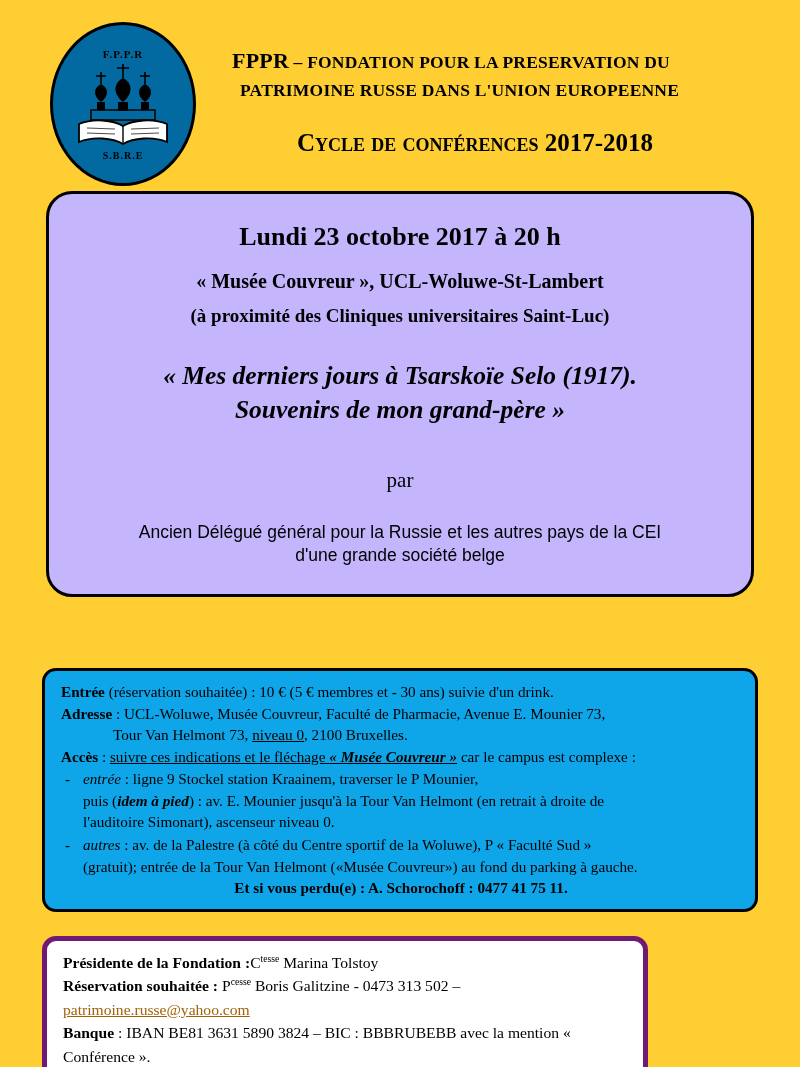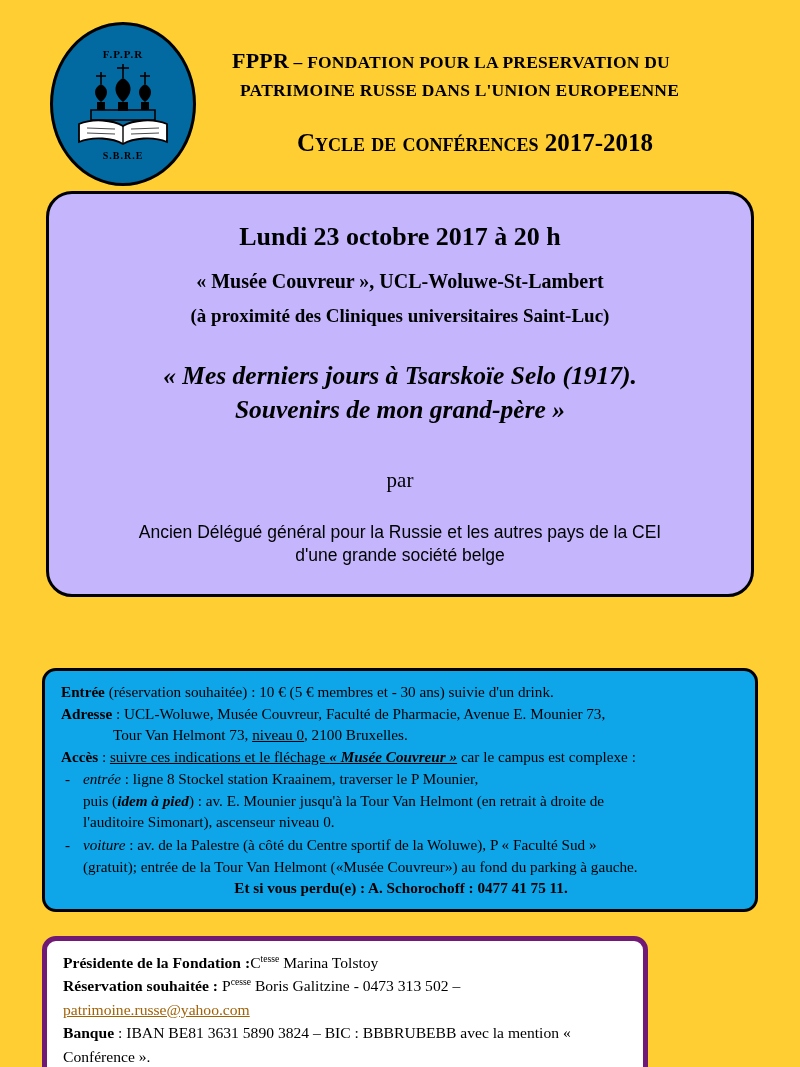--- a/index.html
+++ b/index.html
@@ -289,32 +289,32 @@
       <span>Tour Van Helmont 73, </span><u>niveau 0</u><span>, 2100 Bruxelles.</span>
     </p>
 
     <p>
       <b>Accès</b><span> : </span><u>suivre ces indications et le fléchage </u><u class="bi">« Musée Couvreur »</u><span> car le campus est complexe :</span>
     </p>
 
     <div class="bullet-row">
       <div class="bullet-dash">-</div>
       <div class="bullet-body">
-        <span><i>entrée</i><span> : ligne 8 Stockel station Kraainem, traverser le P Mounier,</span></span>
+        <span><i>entrée</i><span> : ligne 9 Stockel station Kraainem, traverser le P Mounier,</span></span>
         <span class="cont">
           <span>puis (</span><span class="bi">idem à pied</span><span>) : av. E. Mounier jusqu'à la Tour Van Helmont (en retrait à droite de</span>
         </span>
         <span class="cont">l'auditoire Simonart), ascenseur niveau 0.</span>
       </div>
     </div>
 
     <div class="bullet-row">
       <div class="bullet-dash">-</div>
       <div class="bullet-body">
-        <span><i>voiture</i><span> : av. de la Palestre (à côté du Centre sportif de la Woluwe), P « Faculté Sud »</span></span>
+        <span><i>autres</i><span> : av. de la Palestre (à côté du Centre sportif de la Woluwe), P « Faculté Sud »</span></span>
         <span class="cont">(gratuit); entrée de la Tour Van Helmont («Musée Couvreur») au fond du parking à gauche.</span>
       </div>
     </div>
 
     <p class="center-bold">Et si vous perdu(e) : A. Schorochoff : 0477 41 75 11.</p>
   </div>
 
   <div class="contact-box">
     <p>
       <b>Présidente de la Fondation :</b><span>C</span><span class="sup">tesse</span><span>  Marina Tolstoy</span>

